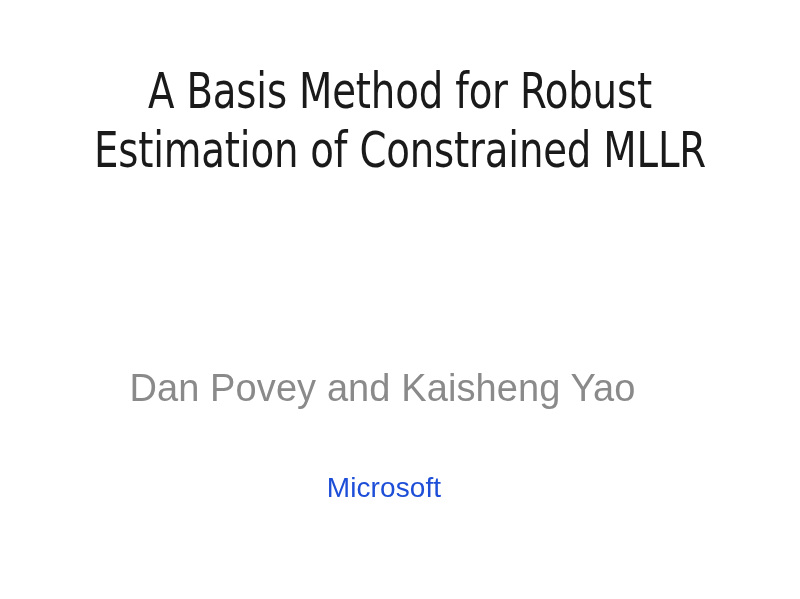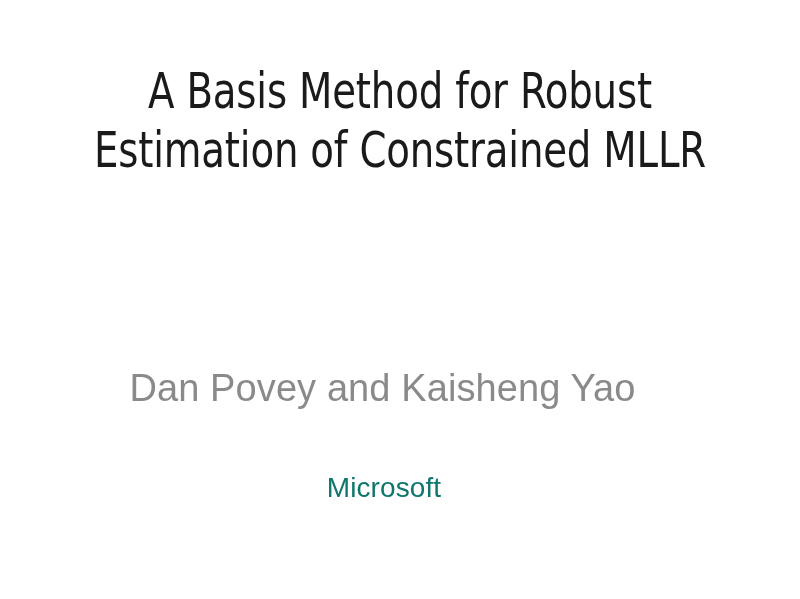--- a/index.html
+++ b/index.html
@@ -67,21 +67,21 @@
   .affiliation-block {
     position: absolute;
     left: 0;
     top: 468px;
     width: 768px;
     text-align: center;
   }
 
   .affiliation-line {
     display: block;
-    color: #0f766e;
+    color: #1d4ed8;
     font-family: "Liberation Sans", sans-serif;
     font-size: 28px;
     font-weight: 400;
     line-height: 40px;
     letter-spacing: 0.1px;
     white-space: nowrap;
   }
 </style>
 </head>
 <body>

